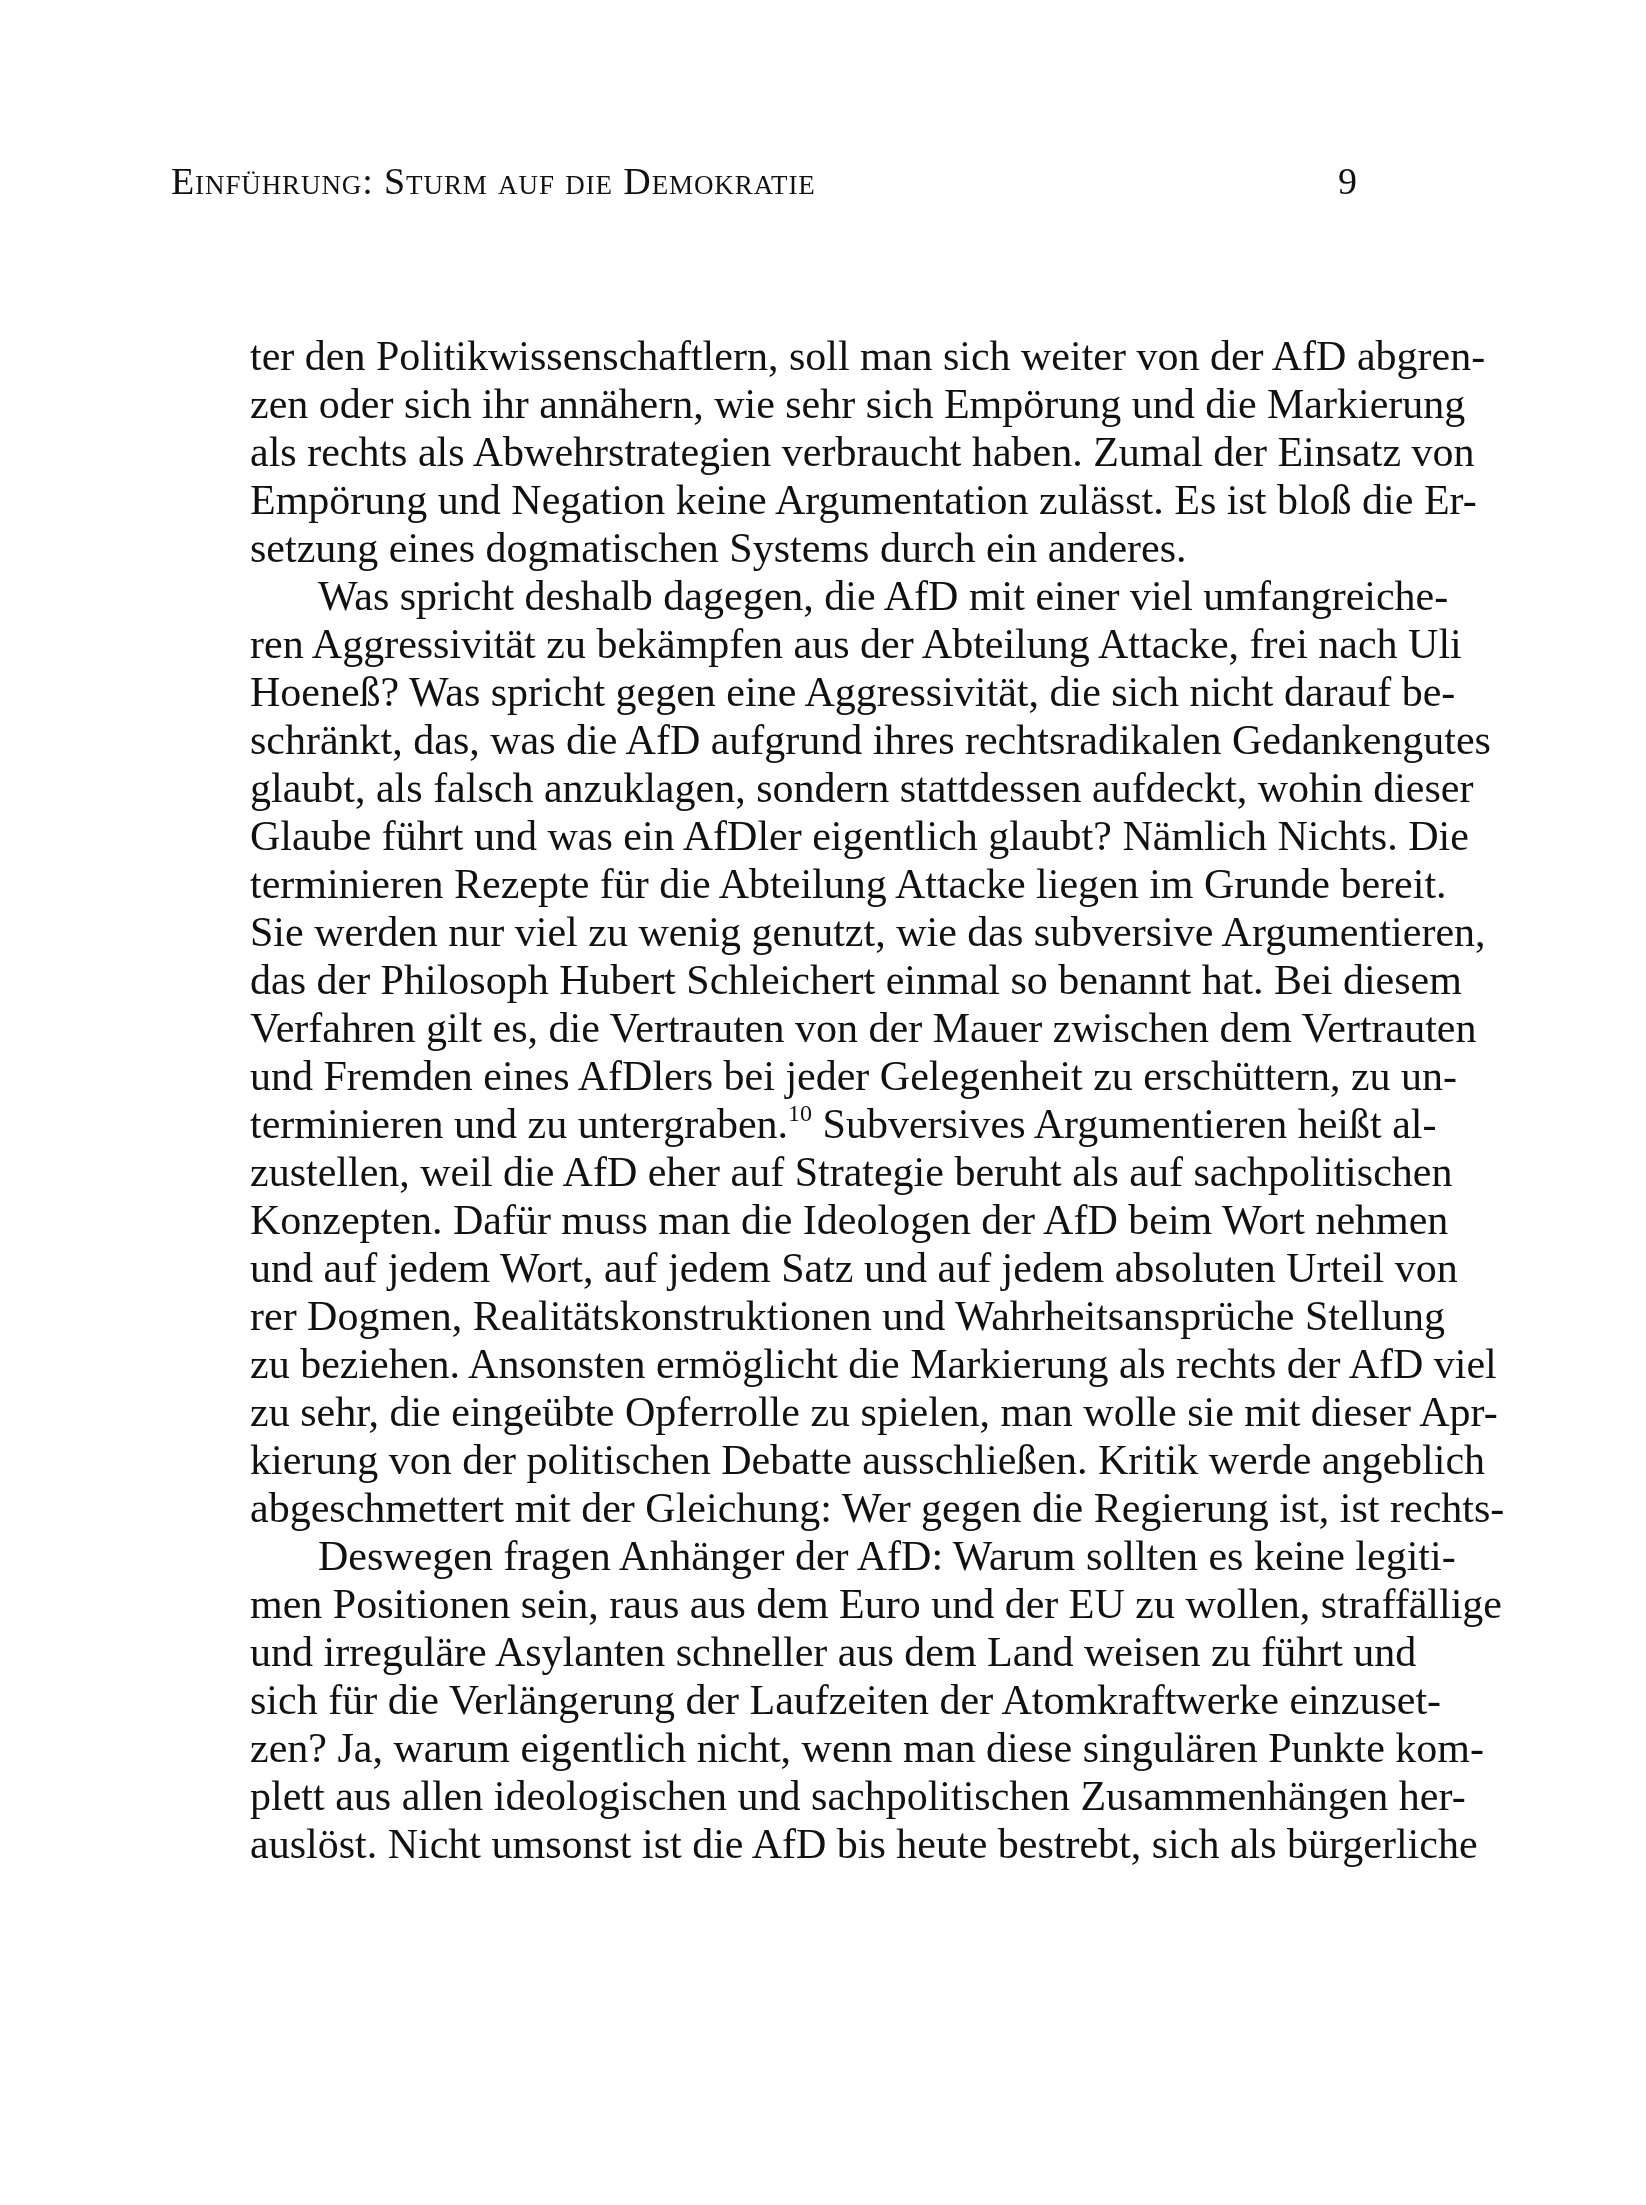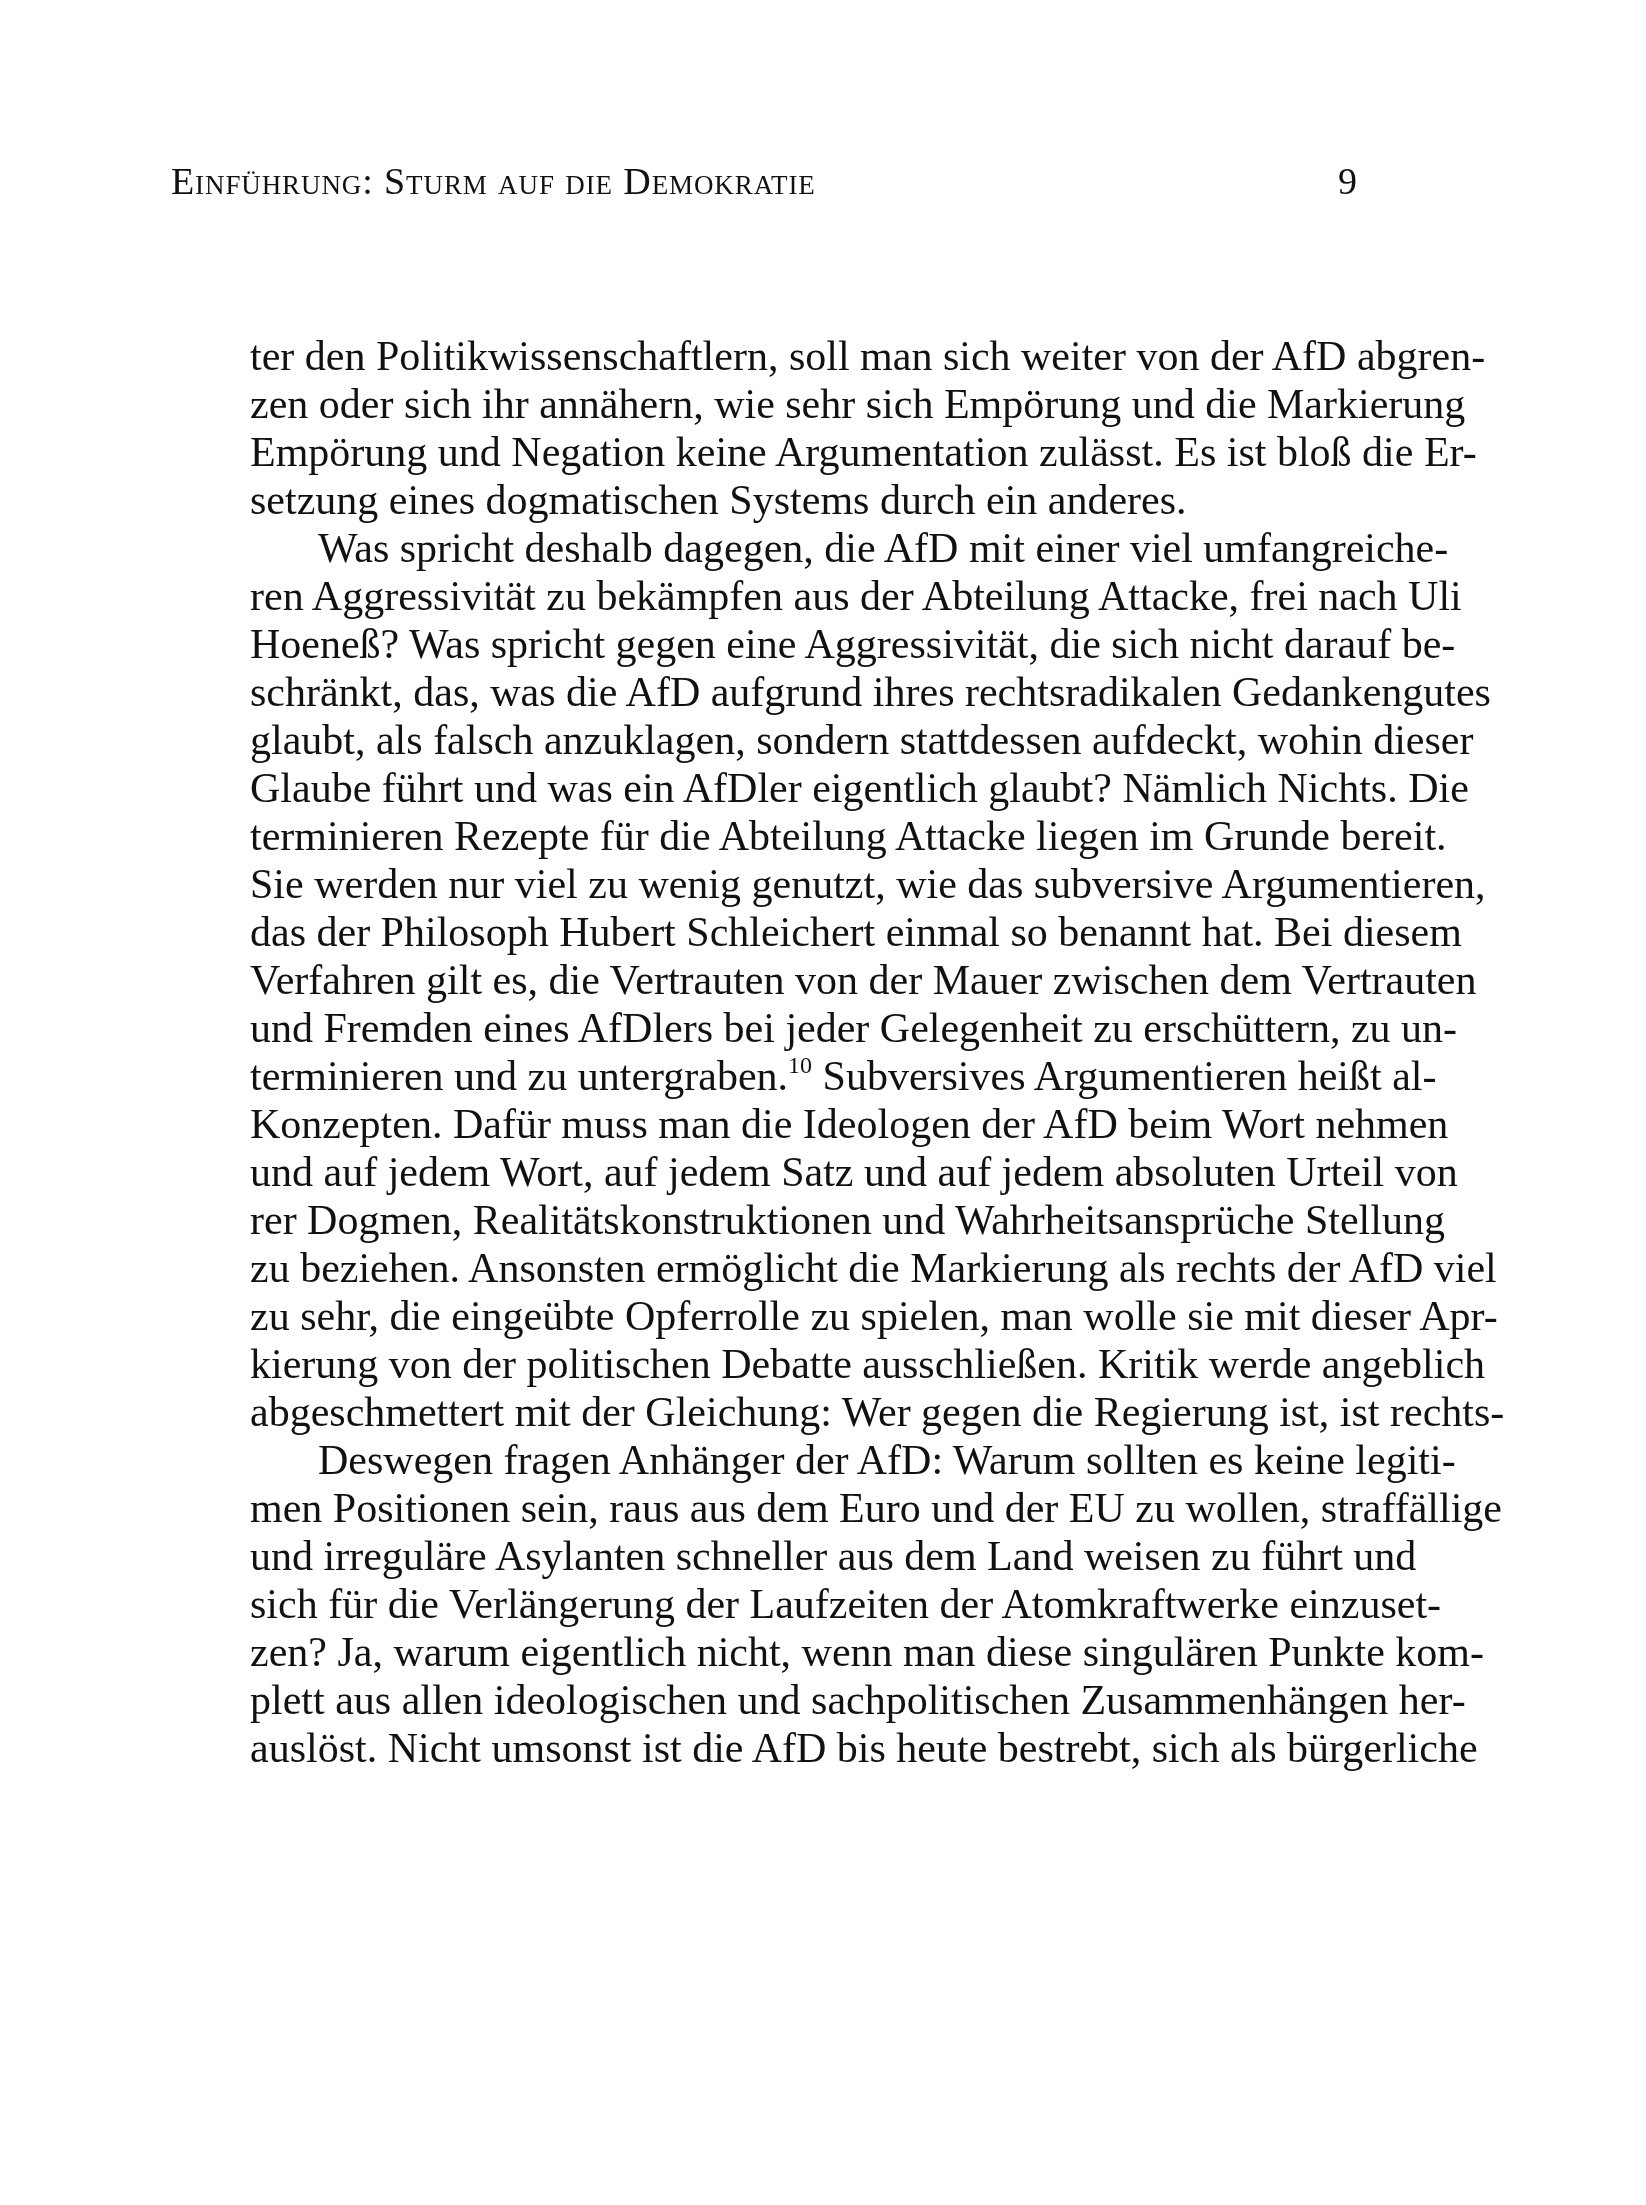--- a/index.html
+++ b/index.html
@@ -72,37 +72,39 @@
 <div class="running-header">
   <span class="header-title">Einführung: Sturm auf die Demokratie</span>
   <span class="page-number">9</span>
 </div>
 
 <div class="body-text">
 
   <div>
     <span class="line">ter den Politikwissenschaftlern, soll man sich weiter von der AfD abgren-</span>
     <span class="line">zen oder sich ihr annähern, wie sehr sich Empörung und die Markierung</span>
+    <span class="line">als rechts als Abwehrstrategien verbraucht haben. Zumal der Einsatz von</span>
     <span class="line">Empörung und Negation keine Argumentation zulässt. Es ist bloß die Er-</span>
     <span class="line last">setzung eines dogmatischen Systems durch ein anderes.</span>
   </div>
 
   <div>
     <span class="line indent">Was spricht deshalb dagegen, die AfD mit einer viel umfangreiche-</span>
     <span class="line">ren Aggressivität zu bekämpfen aus der Abteilung Attacke, frei nach Uli</span>
     <span class="line">Hoeneß? Was spricht gegen eine Aggressivität, die sich nicht darauf be-</span>
     <span class="line">schränkt, das, was die AfD aufgrund ihres rechtsradikalen Gedankengutes</span>
     <span class="line">glaubt, als falsch anzuklagen, sondern stattdessen aufdeckt, wohin dieser</span>
     <span class="line">Glaube führt und was ein AfDler eigentlich glaubt? Nämlich Nichts. Die</span>
     <span class="line">terminieren Rezepte für die Abteilung Attacke liegen im Grunde bereit.</span>
     <span class="line">Sie werden nur viel zu wenig genutzt, wie das subversive Argumentieren,</span>
     <span class="line">das der Philosoph Hubert Schleichert einmal so benannt hat. Bei diesem</span>
     <span class="line">Verfahren gilt es, die Vertrauten von der Mauer zwischen dem Vertrauten</span>
     <span class="line">und Fremden eines AfDlers bei jeder Gelegenheit zu erschüttern, zu un-</span>
     <span class="line"><span>terminieren und zu untergraben.</span><sup class="footnote-ref">10</sup><span> Subversives Argumentieren heißt al-</span></span>
+    <span class="line">zustellen, weil die AfD eher auf Strategie beruht als auf sachpolitischen</span>
     <span class="line">Konzepten. Dafür muss man die Ideologen der AfD beim Wort nehmen</span>
     <span class="line">und auf jedem Wort, auf jedem Satz und auf jedem absoluten Urteil von</span>
     <span class="line">rer Dogmen, Realitätskonstruktionen und Wahrheitsansprüche Stellung</span>
     <span class="line">zu beziehen. Ansonsten ermöglicht die Markierung als rechts der AfD viel</span>
     <span class="line">zu sehr, die eingeübte Opferrolle zu spielen, man wolle sie mit dieser Apr-</span>
     <span class="line">kierung von der politischen Debatte ausschließen. Kritik werde angeblich</span>
     <span class="line">abgeschmettert mit der Gleichung: Wer gegen die Regierung ist, ist rechts-</span>
   </div>
 
   <div>

